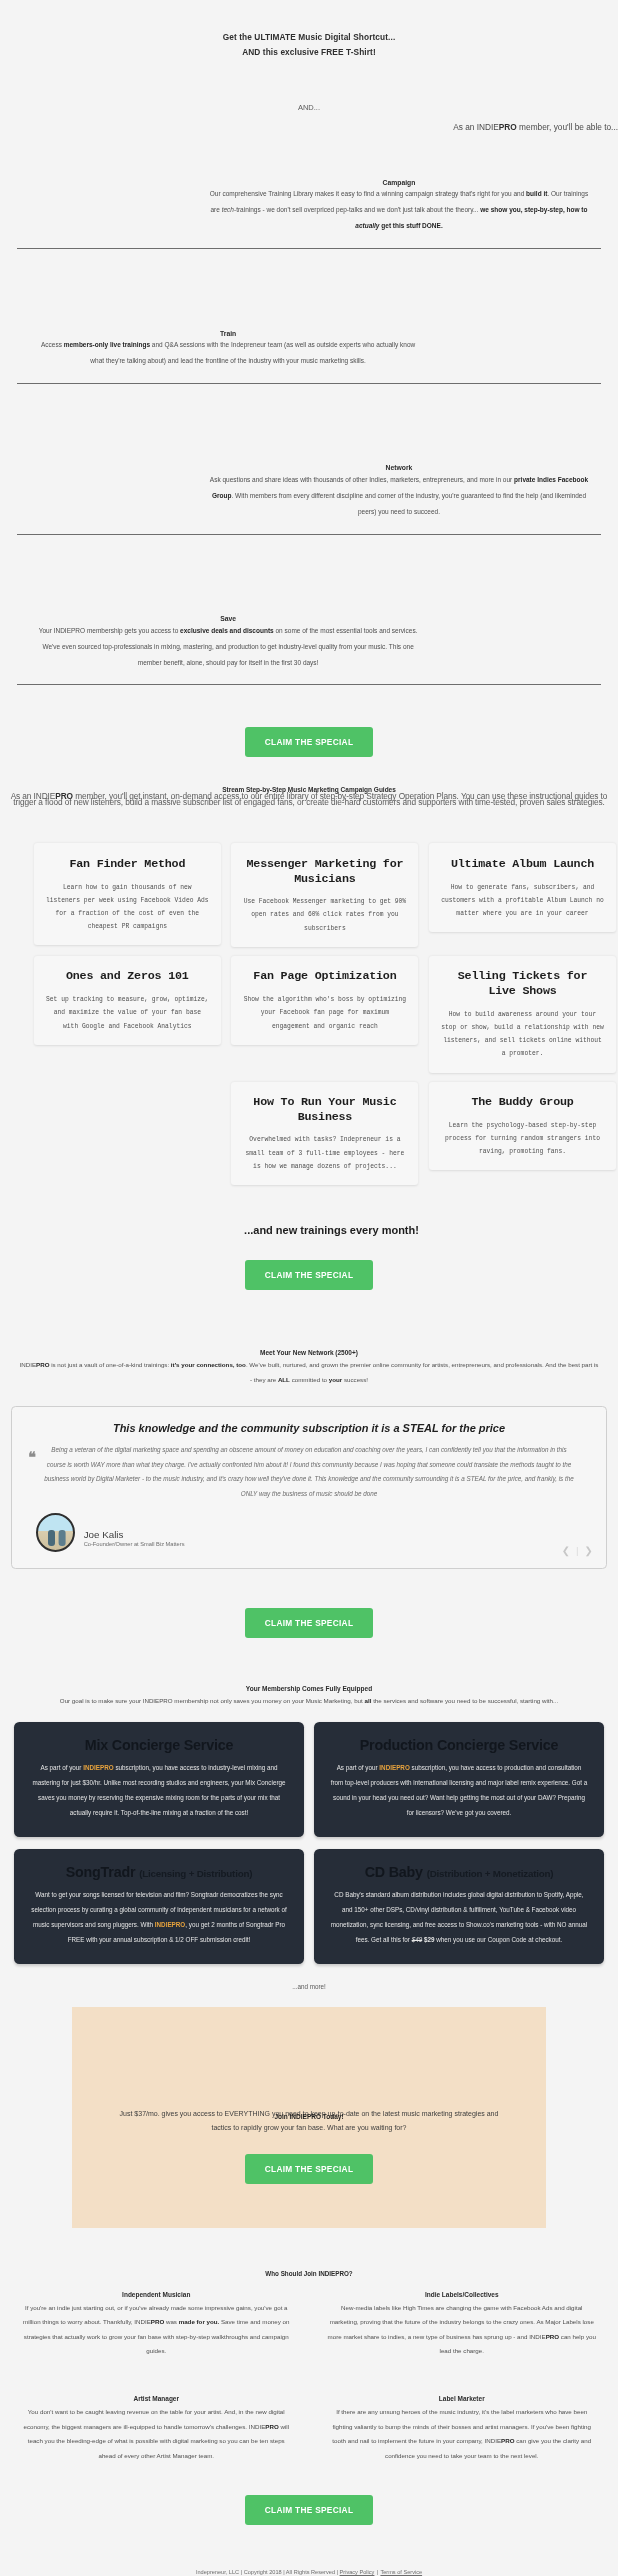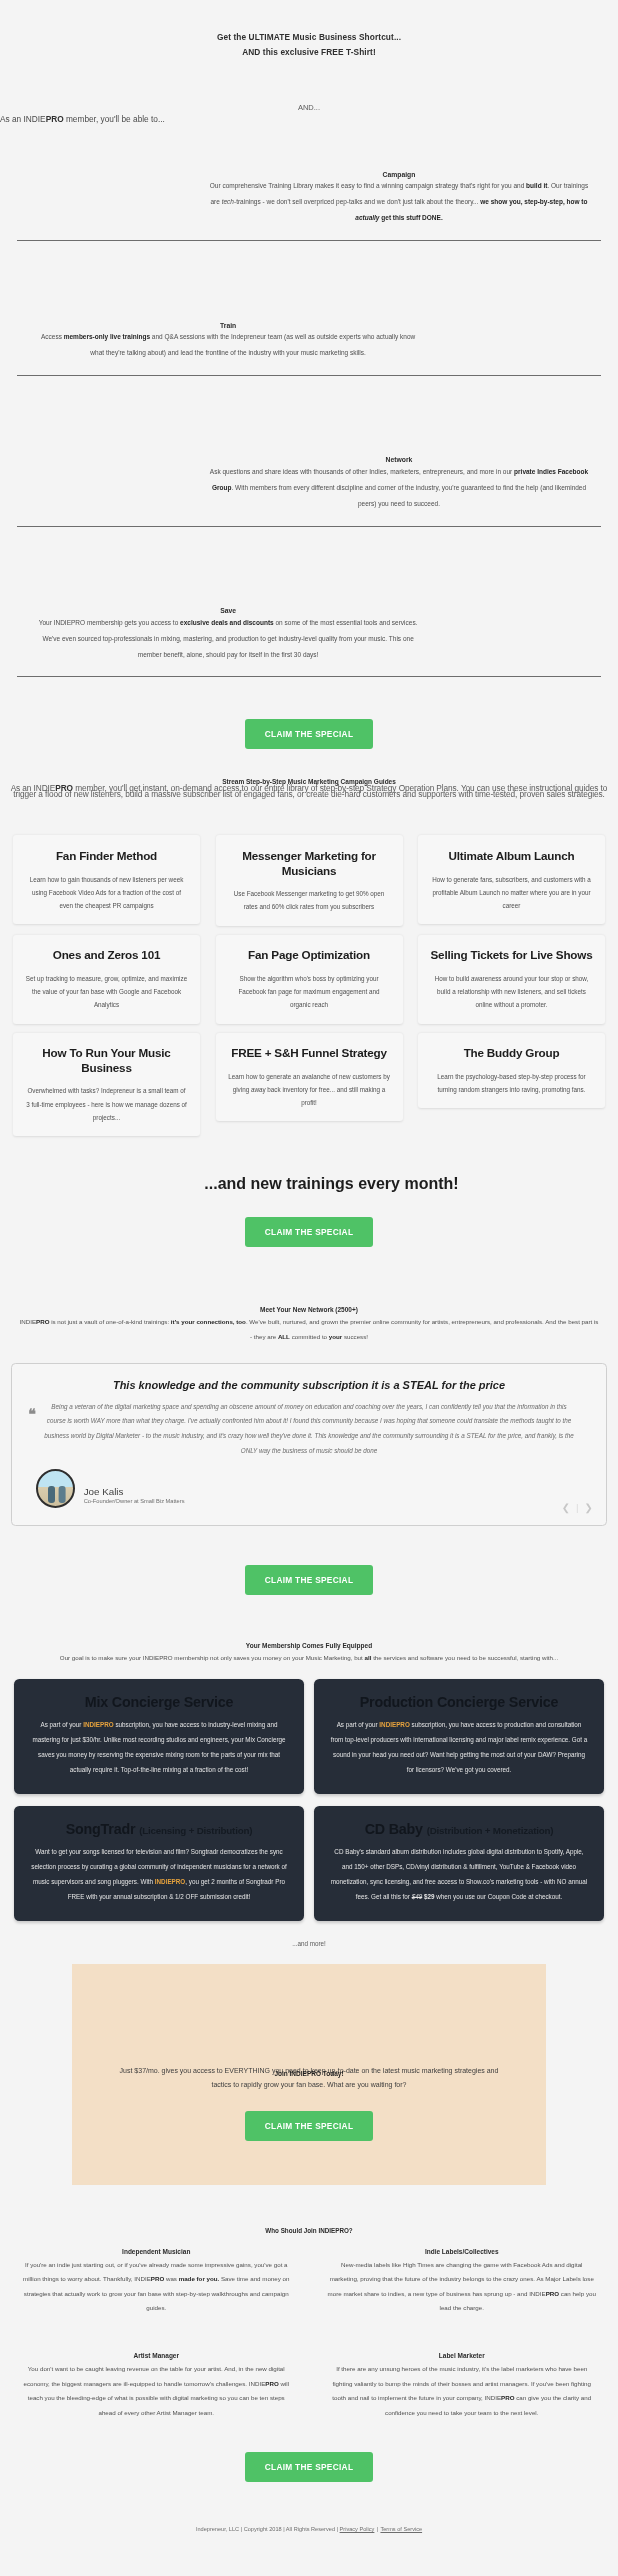--- a/index.html
+++ b/index.html
@@ -25,24 +25,24 @@
   }
   .spacer-lg { height: 47px; }
 
   .and-line {
     text-align: center;
     font-size: 7.5px;
     color: #5a5a5a;
     margin-top: 42px;
   }
   .member-line {
-    text-align: left;
+    text-align: right;
     font-size: 8.3px;
     color: #4a4a4a;
-    margin-top: 2px;
+    margin-top: 10px;
   }
   .member-line b { font-weight: 700; color: #2f2f2f; }
 
   
   .benefit {
     position: relative;
     padding: 0 21px 12px 21px;
   }
   .benefit .bhead {
     font-size: 6.8px;
@@ -109,24 +109,25 @@
     line-height: .78;
     color: #5b5b5b;
     letter-spacing: -0.1px;
   }
   .overlap-body b { font-weight: 700; color: #2f2f2f; }
 
   
   .cards {
     display: flex;
     flex-wrap: wrap;
-    justify-content: space-between;
+    justify-content: flex-end;
     gap: 9px 10.6px;
-    padding: 0 13px;
+    padding: 0 2px;
     align-items: flex-start;
+    font-family: Liberation Mono, monospace;
   }
   .card {
     width: 187px;
     background: #f7f7f7;
     border-radius: 3px;
     box-shadow: 0 0.8px 2.3px rgba(0,0,0,.10);
     padding: 13.6px 12px 12px 12px;
     text-align: center;
   }
   .card h3 {
@@ -138,21 +139,21 @@
     letter-spacing: -0.2px;
   }
   .card p {
     font-size: 6.3px;
     line-height: 2.1;
     color: #4f4f4f;
   }
 
   .trainings-more {
     text-align: center;
-    font-size: 16px;
+    font-size: 11px;
     font-weight: 700;
     color: #1d1d1d;
     margin-top: 39px;
     margin-left: 45px;
   }
 
   
   .net-head {
     text-align: center;
     font-size: 6.5px;
@@ -362,21 +363,21 @@
     margin-top: 44px;
     padding-bottom: 19.6px;
   }
   .footer a { color: #6d6d6d; text-decoration: underline; }
   .footer .sep { padding: 0 2.3px; }
 </style>
 </head>
 <body>
 
 <div class="hero">
-  <div class="hero-line">Get the ULTIMATE Music Business Shortcut...</div>
+  <div class="hero-line">Get the ULTIMATE Music Digital Shortcut...</div>
   <div class="hero-line">AND this exclusive FREE T-Shirt!</div>
   <div class="and-line">AND...</div>
   <div class="member-line">
     <span>As an INDIE</span><b>PRO</b><span> member, you'll be able to...</span>
   </div>
 </div>
 
 <div class="spacer-lg"></div>
 
 <div class="benefit benefit-right">
@@ -451,24 +452,20 @@
     <h3>Fan Page Optimization</h3>
     <p>Show the algorithm who's boss by optimizing your Facebook fan page for maximum engagement and organic reach</p>
   </div>
   <div class="card">
     <h3>Selling Tickets for Live Shows</h3>
     <p>How to build awareness around your tour stop or show, build a relationship with new listeners, and sell tickets online without a promoter.</p>
   </div>
   <div class="card">
     <h3>How To Run Your Music Business</h3>
     <p>Overwhelmed with tasks? Indepreneur is a small team of 3 full-time employees - here is how we manage dozens of projects...</p>
-  </div>
-  <div class="card">
-    <h3>FREE + S&amp;H Funnel Strategy</h3>
-    <p>Learn how to generate an avalanche of new customers by giving away back inventory for free... and still making a profit!</p>
   </div>
   <div class="card">
     <h3>The Buddy Group</h3>
     <p>Learn the psychology-based step-by-step process for turning random strangers into raving, promoting fans.</p>
   </div>
 </div>
 
 <div class="trainings-more">...and new trainings every month!</div>
 
 <div style="height:24px"></div>

